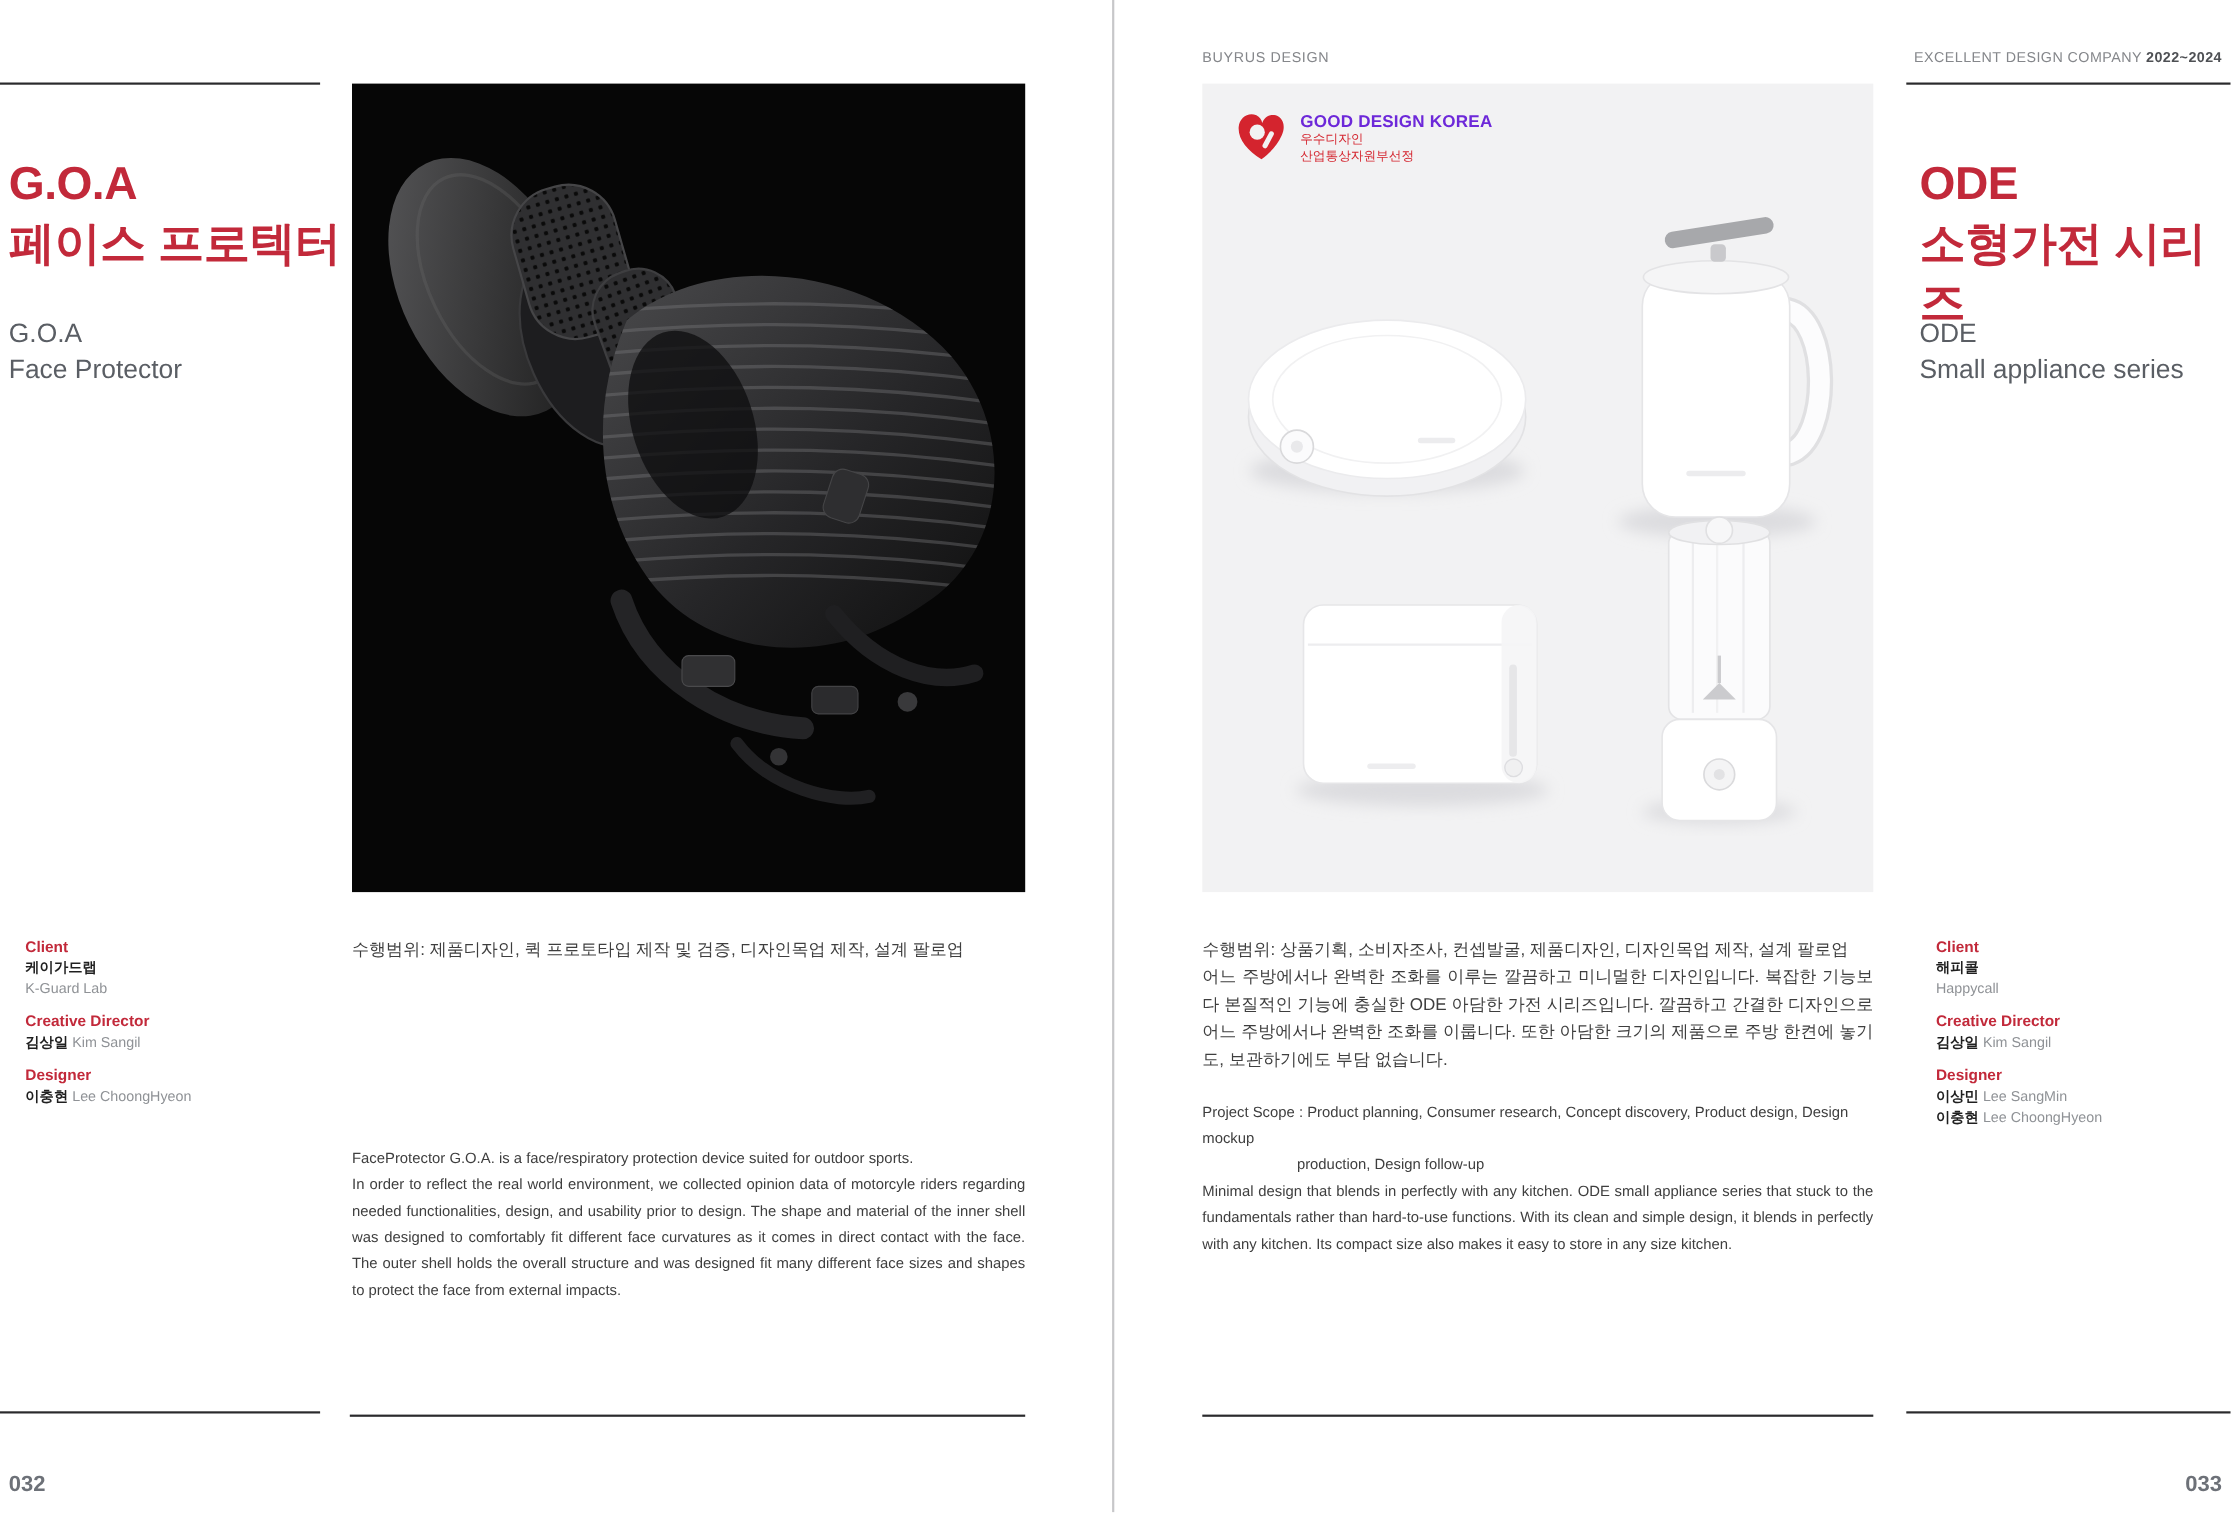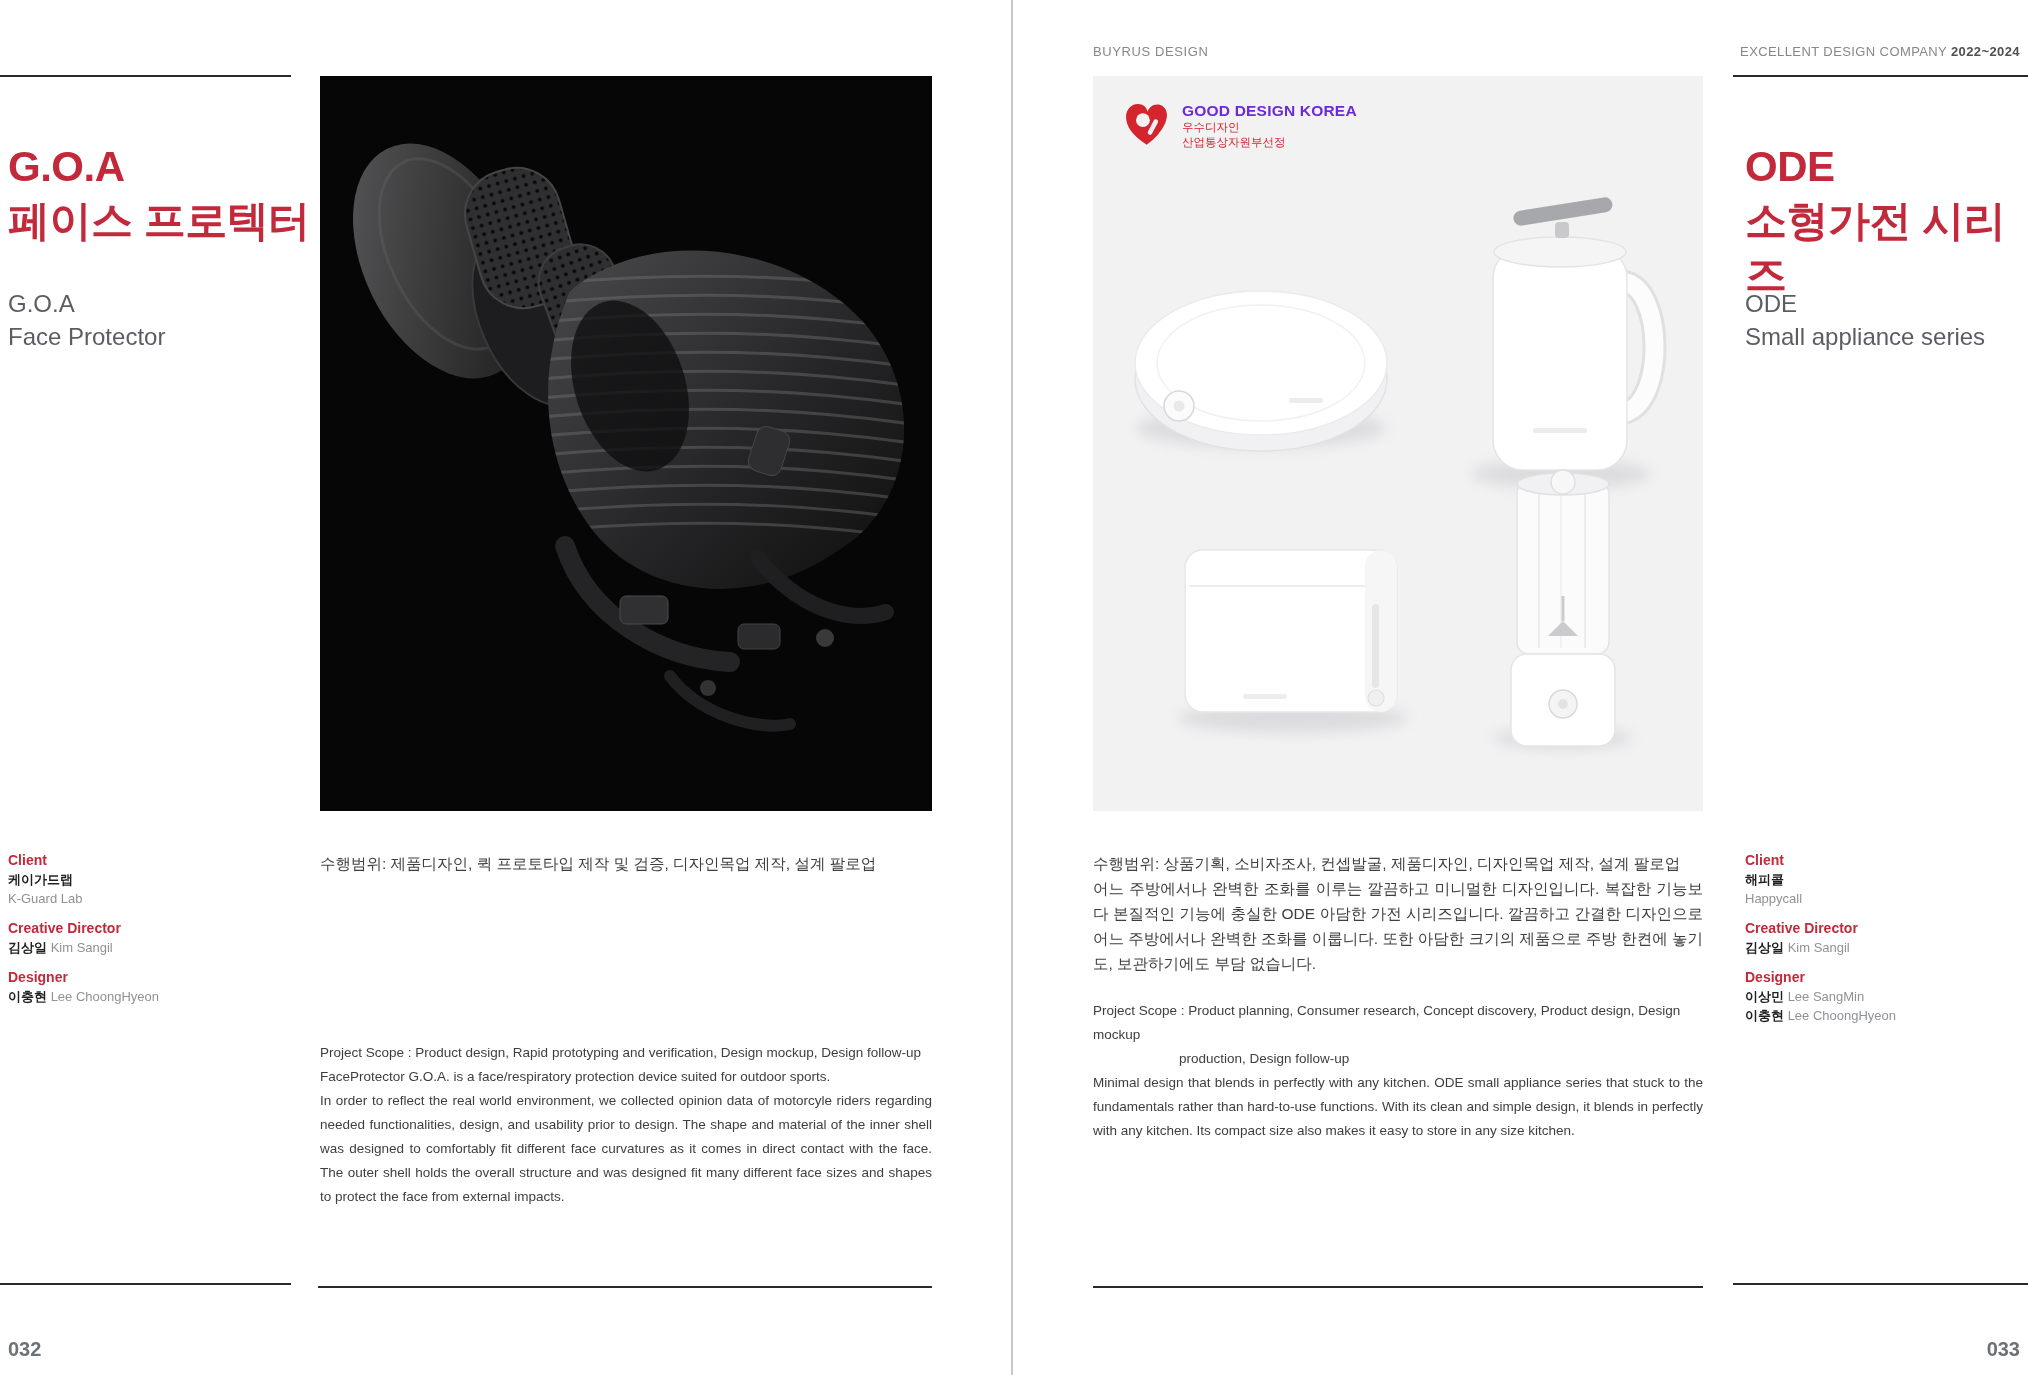--- a/index.html
+++ b/index.html
@@ -42,21 +42,21 @@
   #en-right{left:1093px;top:999px;width:610px;}
   .scope-ko,.body-ko{font-size:15.5px;line-height:25px;color:#3e3e3e;}
   .body-ko{text-align:justify;}
   .scope-en,.body-en{font-size:13.5px;line-height:24px;color:#3e3e3e;}
   .body-en{text-align:justify;}
   .scope-indent{padding-left:86px;}
 
   .credits{position:absolute;width:285px;}
   #credits-left{left:8px;top:851px;}
   #credits-right{left:1745px;top:851px;}
-  .cred-group{margin-bottom:11px;}
+  .cred-group{margin-bottom:11px;margin-left:15px;}
   .cred-label{color:#c2293a;font-weight:700;font-size:14px;line-height:19px;}
   .cred-ko{font-weight:700;color:#1f1f1f;font-size:13px;line-height:19px;}
   .cred-en{color:#8f9296;font-size:13px;line-height:19px;}
   .cred-line{font-size:13px;line-height:19px;}
   .cred-line .ko{font-weight:700;color:#1f1f1f;}
   .cred-line .en{color:#8f9296;}
 
   .pagenum{position:absolute;top:1294px;font-weight:700;font-size:20px;color:#6d7178;margin-top:44px;}
   #pagenum-left{left:8px;}
   #pagenum-right{right:8px;}
@@ -149,21 +149,20 @@
         <circle cx="388" cy="612" r="8" fill="#333335"></circle>
         <rect x="432" y="352" width="34" height="46" rx="10" transform="rotate(18 449 375)" fill="#2e2e30" stroke="#454547"></rect>
       </g>
     </svg>
   </div>
 
   <div class="textcol" id="ko-left">
     <div class="scope-ko">수행범위: 제품디자인, 퀵 프로토타입 제작 및 검증, 디자인목업 제작, 설계 팔로업</div>
   </div>
   <div class="textcol" id="en-left">
-    <div class="scope-en">Project Scope : Product design, Rapid prototyping and verification, Design mockup, Design follow-up</div>
     <div class="scope-en">FaceProtector G.O.A. is a face/respiratory protection device suited for outdoor sports.</div>
     <div class="body-en">In order to reflect the real world environment, we collected opinion data of motorcyle riders regarding needed functionalities, design, and usability prior to design. The shape and material of the inner shell was designed to comfortably fit different face curvatures as it comes in direct contact with the face. The outer shell holds the overall structure and was designed fit many different face sizes and shapes to protect the face from external impacts.</div>
   </div>
 
   <div class="credits" id="credits-left">
     <div class="cred-group">
       <div class="cred-label">Client</div>
       <div class="cred-ko">케이가드랩</div>
       <div class="cred-en">K-Guard Lab</div>
     </div>

